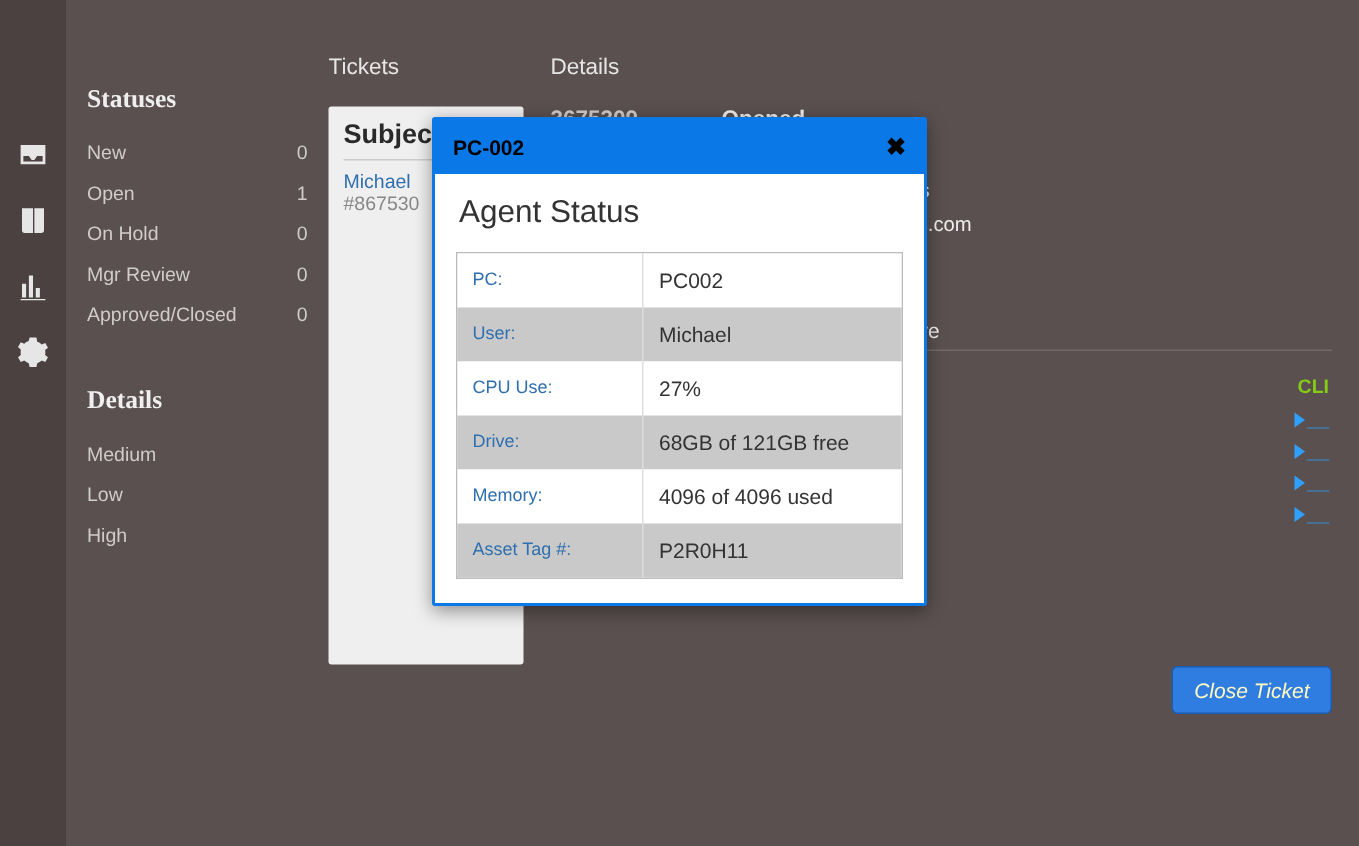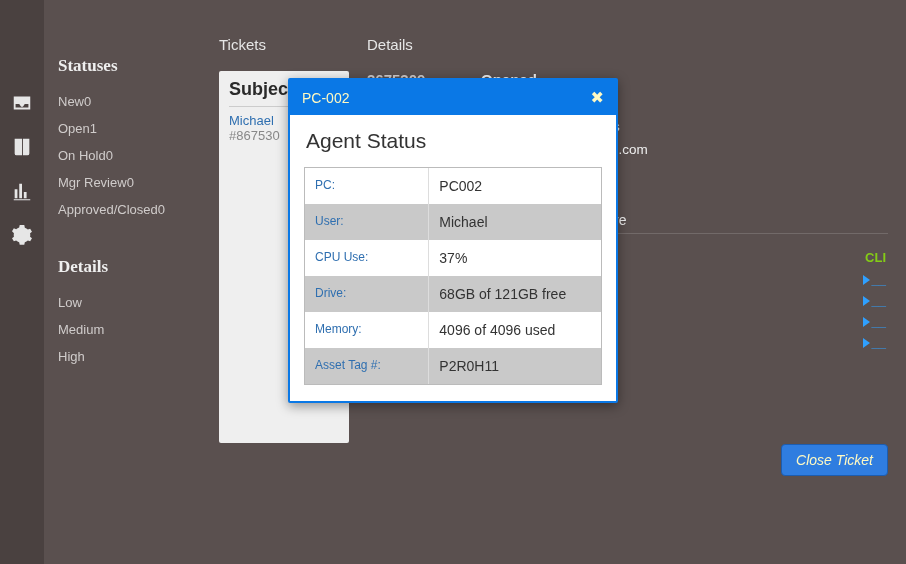--- a/index.html
+++ b/index.html
@@ -8,21 +8,21 @@
 
   
   .rail { width: 44px; background: #4a4140; display: flex; flex-direction: column; align-items: center; padding-top: 92px; gap: 22px; }
   .rail-icon { width: 22px; height: 22px; color: #e6e6e6; display: flex; align-items: center; justify-content: center; cursor: pointer; }
   .rail-icon svg { width: 22px; height: 22px; fill: currentColor; }
 
   
   .side { width: 175px; padding: 56px 14px 0 14px; }
   .side h3 { font-size: 17px; font-weight: bold; color: #efefef; margin-bottom: 12px; font-family: Liberation Serif, serif; }
   .side-list { list-style: none; margin-bottom: 34px; }
-  .side-row { display: flex; font-size: 13px; color: #d0cccb; padding: 6px 0; cursor: pointer; }
+  .side-row { display: flex; justify-content: space-between; font-size: 13px; color: #d0cccb; padding: 6px 0; cursor: pointer; }
 
   
   .tickets-col { width: 130px; padding-top: 36px; }
   .col-title { font-size: 15px; color: #e6e6e6; margin-bottom: 18px; font-weight: normal; }
   .ticket-card { background: #efefef; color: #333; border-radius: 2px; padding: 8px 10px 300px 10px; }
   .ticket-card .hdr { font-weight: bold; font-size: 18px; color: #2a2a2a; border-bottom: 1px solid #ccc; padding-bottom: 6px; margin-bottom: 6px; }
   .ticket-card .requester { color: #2f6fb0; font-size: 13px; }
   .ticket-card .tnum { color: #888; font-size: 13px; }
 
   
@@ -42,21 +42,21 @@
   .asset-row .hn { color: #2fa0ff; display: flex; align-items: center; gap: 4px; }
   .asset-row .cli { color: #2fa0ff; font-weight: bold; display: flex; align-items: center; gap: 2px; }
   .laptop-ic { width: 14px; height: 11px; border: 1.5px solid #2fa0ff; border-radius: 1px; position: relative; }
   .laptop-ic::after { content: ""; position: absolute; bottom: -3px; left: -3px; right: -3px; height: 2px; background: #2fa0ff; }
   .chev { width: 0; height: 0; border-top: 5px solid transparent; border-bottom: 5px solid transparent; border-left: 7px solid #2fa0ff; }
 
   .close-ticket { position: absolute; right: 18px; top: 444px; background: #2f7de0; color: #fef9c3; border: 1px solid #1c5db0; border-radius: 4px; padding: 7px 14px; font-size: 14px; cursor: pointer; font-style: italic; }
 
   
   .modal { position: absolute; left: 288px; top: 78px; width: 330px; background: #fff; border: 2px solid #0a78e6; border-radius: 2px; box-shadow: 0 3px 12px rgba(0,0,0,0.4); z-index: 50; }
-  .modal-hd { background: #0a78e6; color: #fef9c3; display: flex; justify-content: space-between; align-items: center; padding: 8px 12px; font-size: 14px; font-weight: normal; gap: 44px; }
+  .modal-hd { background: #0a78e6; color: #000000; display: flex; justify-content: space-between; align-items: center; padding: 8px 12px; font-size: 14px; font-weight: bold; gap: 44px; }
   .modal-hd .x { cursor: pointer; font-size: 16px; }
   .modal-title { font-size: 21px; color: #333; padding: 14px 16px 10px 16px; }
   .stat-table { margin: 4px 14px 16px 14px; border: 1px solid #bbb; }
   .stat-row { display: flex; }
   .stat-row:nth-child(even) { background: #c9c9c9; }
   .stat-row:nth-child(odd) { background: #fff; }
   .stat-row .k { width: 42%; padding: 10px 10px; color: #2f6fb0; font-size: 12px; border-right: 1px solid #ddd; }
   .stat-row .v { flex: 1; padding: 10px 10px; color: #333; font-size: 14px; }
 
   .clip-left { overflow: hidden; }
@@ -109,24 +109,24 @@
           <span>0</span>
         </li>
       <li class="side-row">
           <span>Approved/Closed</span>
           <span>0</span>
         </li>
     </ul>
     <h3>Details</h3>
     <ul class="side-list">
       <li class="side-row">
+          <span>Medium</span>
+        </li>
+      <li class="side-row">
           <span>Low</span>
-        </li>
-      <li class="side-row">
-          <span>Medium</span>
         </li>
       <li class="side-row">
           <span>High</span>
         </li>
     </ul>
   </div>
 
   <div class="tickets-col">
     <div class="col-title">Tickets</div>
     <div class="ticket-card">
@@ -208,21 +208,21 @@
       <div class="stat-row">
           <div class="k">PC:</div>
           <div class="v">PC002</div>
         </div>
       <div class="stat-row">
           <div class="k">User:</div>
           <div class="v">Michael</div>
         </div>
       <div class="stat-row">
           <div class="k">CPU Use:</div>
-          <div class="v">37%</div>
+          <div class="v">27%</div>
         </div>
       <div class="stat-row">
           <div class="k">Drive:</div>
           <div class="v">68GB of 121GB free</div>
         </div>
       <div class="stat-row">
           <div class="k">Memory:</div>
           <div class="v">4096 of 4096 used</div>
         </div>
       <div class="stat-row">

